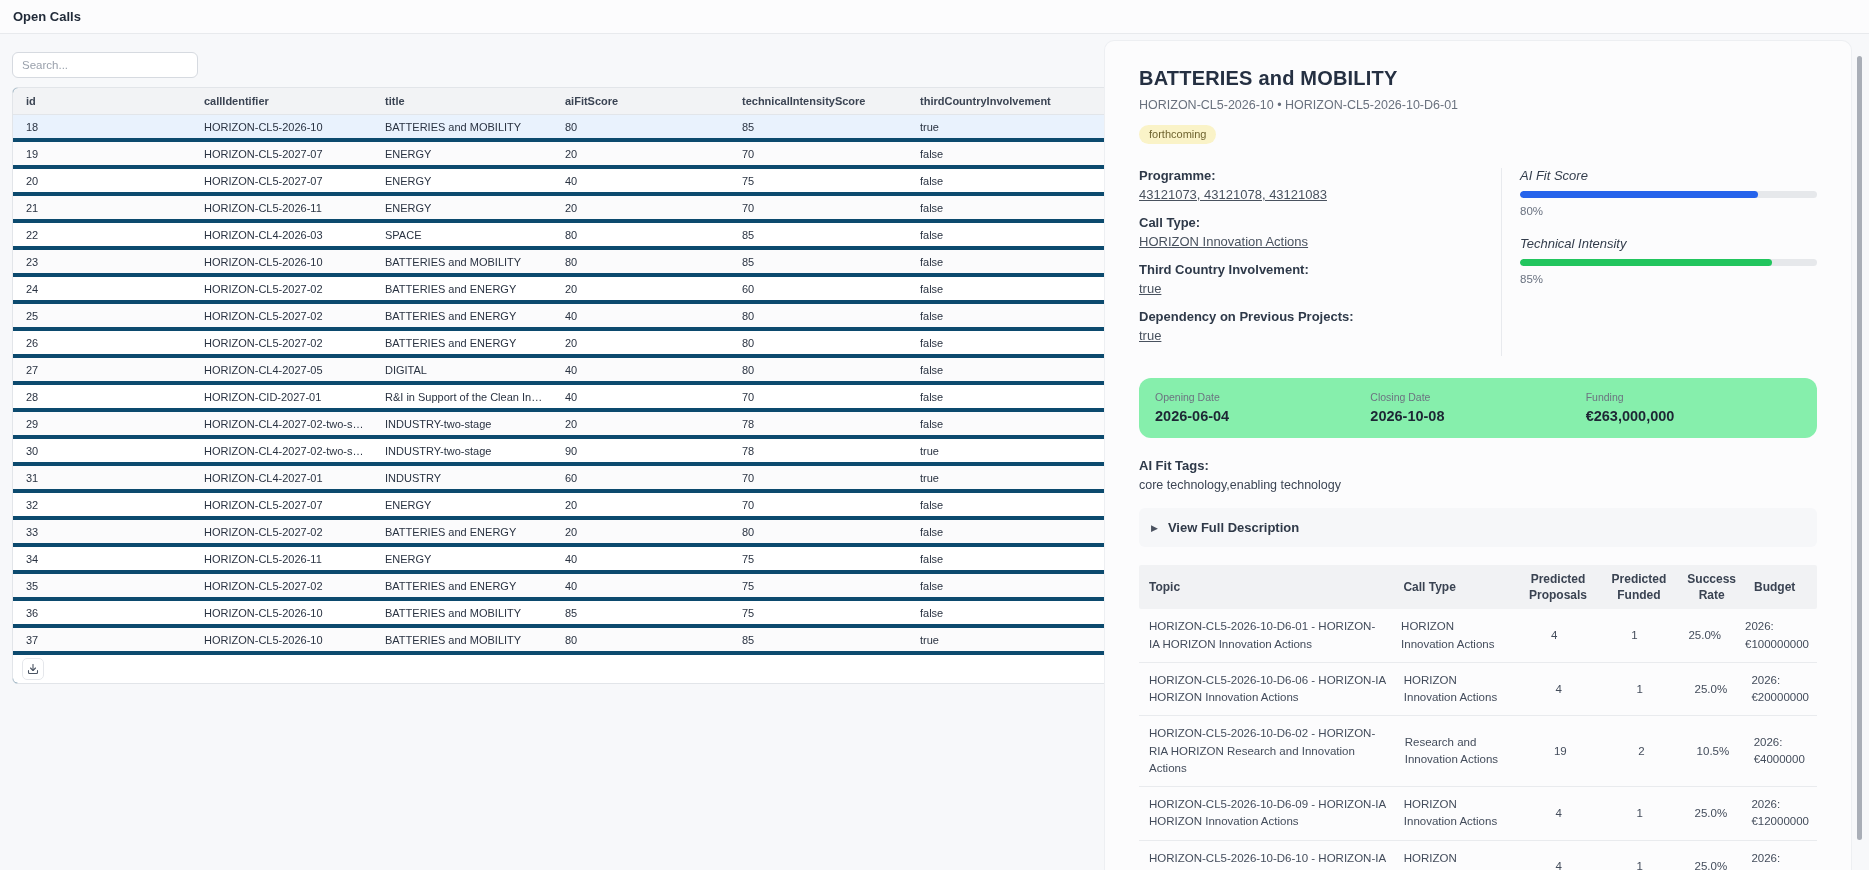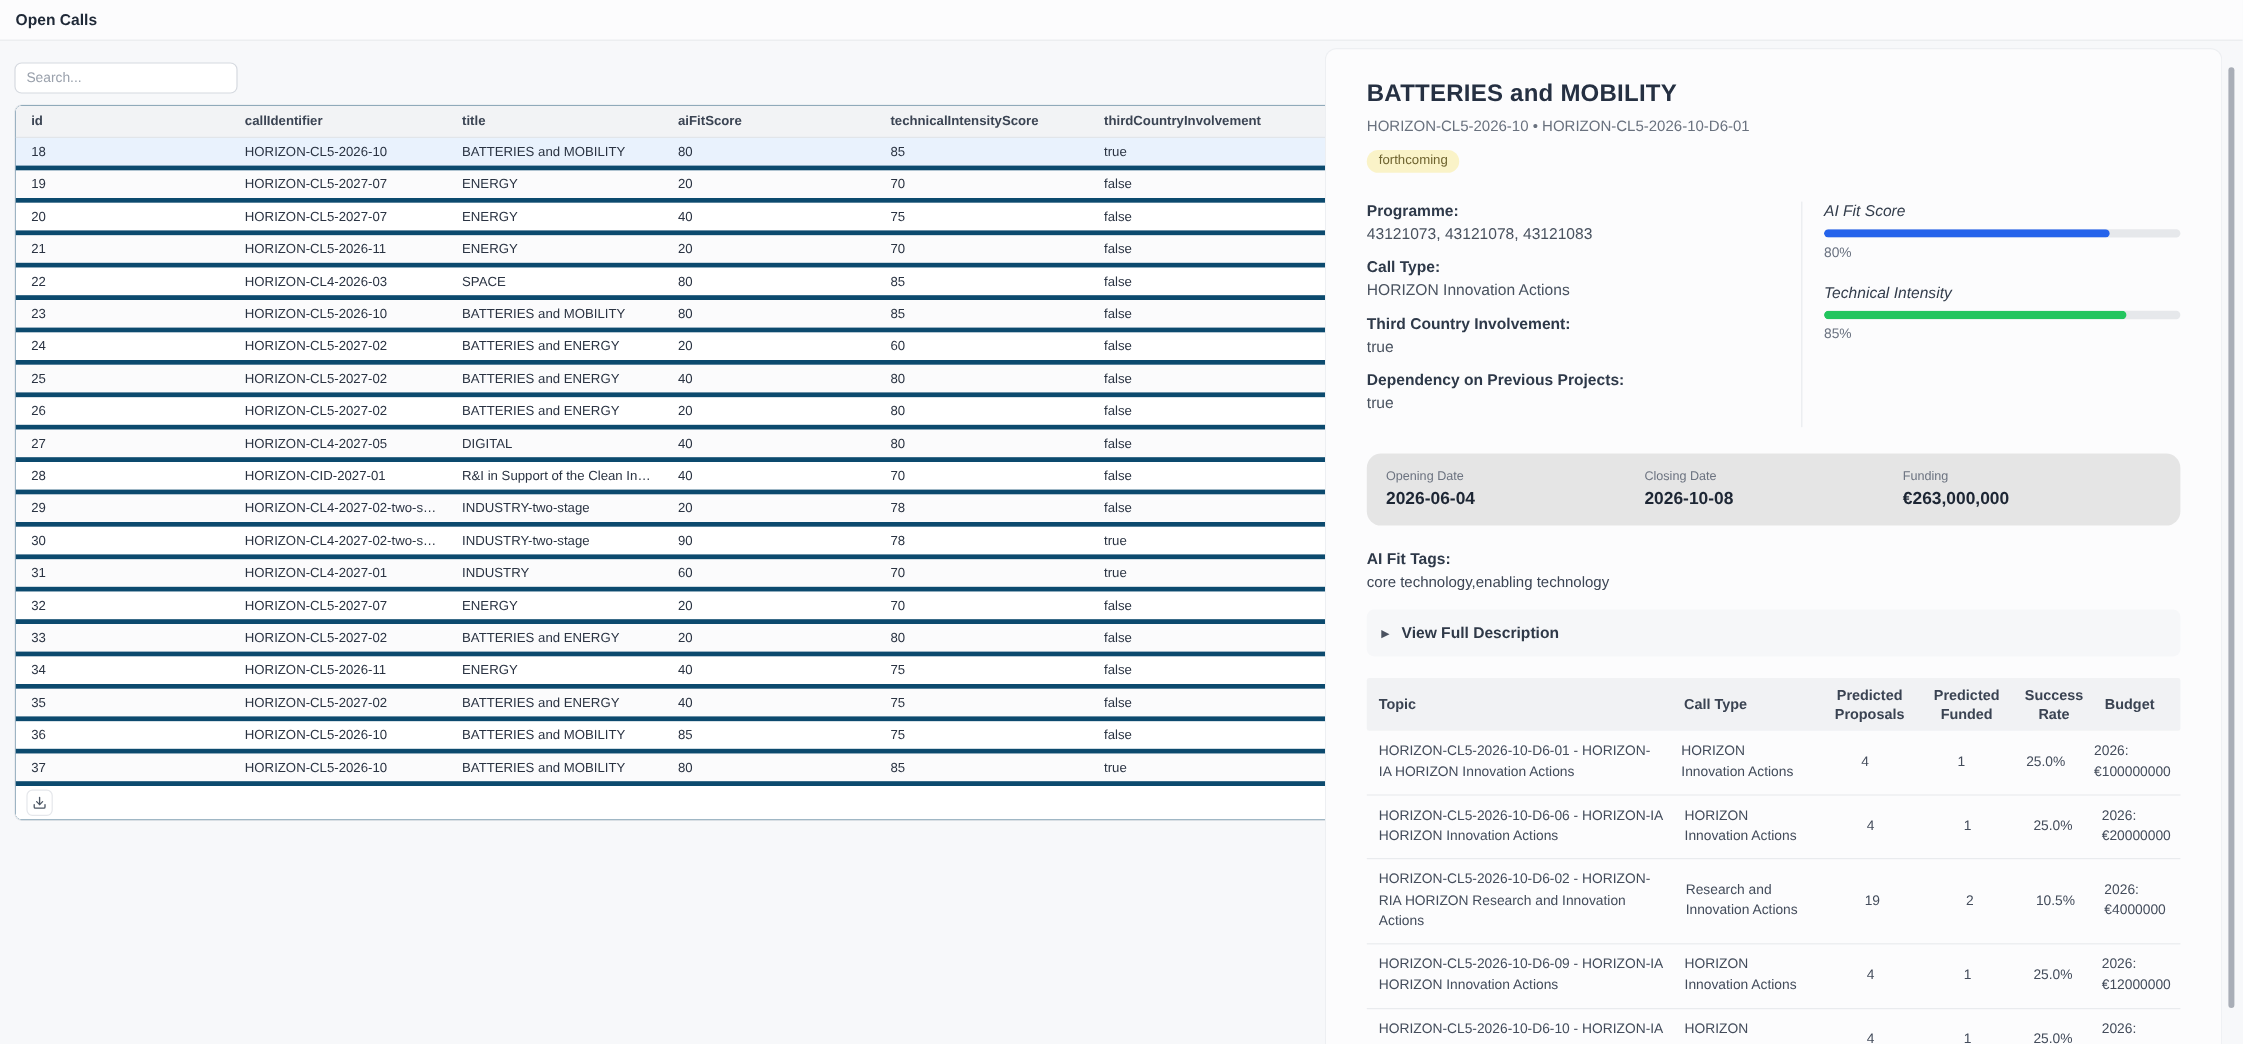--- a/index.html
+++ b/index.html
@@ -63,29 +63,29 @@
   }
   .detail-title { font-size:20px; font-weight:bold; color:#253042; letter-spacing:.2px; }
   .detail-subtitle { font-size:12.5px; color:#69717e; margin-top:8px; }
   .status-badge {
     display:inline-block; margin-top:13px; padding:3px 10px 4px; border-radius:999px;
     background:#faf3c8; color:#6f6430; font-size:11px;
   }
   .detail-grid { display:grid; grid-template-columns:1fr 316px; margin-top:24px; }
   .field { margin-bottom:13px; }
   .field-label { font-size:13px; font-weight:bold; color:#2e3949; margin-bottom:4px; }
-  .field-value { font-size:13px; color:#49525f; }
+  .field-value { font-size:13px; color:#49525f;text-decoration:underline; }
   .scores { border-left:1px solid #e8eaee; padding-left:18px; }
   .score { margin-bottom:19px; }
   .score-label { font-size:13px; color:#333d4c; margin-bottom:8px;font-style:italic; }
   .score-track { height:7px; background:#e6e8eb; border-radius:4px; overflow:hidden; }
   .score-fill { height:100%; border-radius:4px; }
   .score-pct { font-size:11.5px; color:#6a7280; margin-top:7px; }
   .info-band {
-    margin-top:22px; background:#e5e5e5; border-radius:12px; padding:13px 16px 14px;
+    margin-top:22px; background:#86efac; border-radius:12px; padding:13px 16px 14px;
     display:grid; grid-template-columns:1fr 1fr 1fr;
   }
   .info-label { font-size:10.5px; color:#6c7380; margin-bottom:5px; }
   .info-value { font-size:14.5px; color:#1d2634; font-weight:bold; }
   .tags-block { margin-top:20px; }
   .tags-label { font-size:13px; font-weight:bold; color:#2e3949; }
   .tags-value { font-size:12.5px; color:#3c4554; margin-top:5px; }
   .desc-toggle {
     margin-top:16px; background:#f6f7f9; border-radius:6px; padding:12px;
     display:flex; align-items:center; gap:10px; cursor:pointer;

